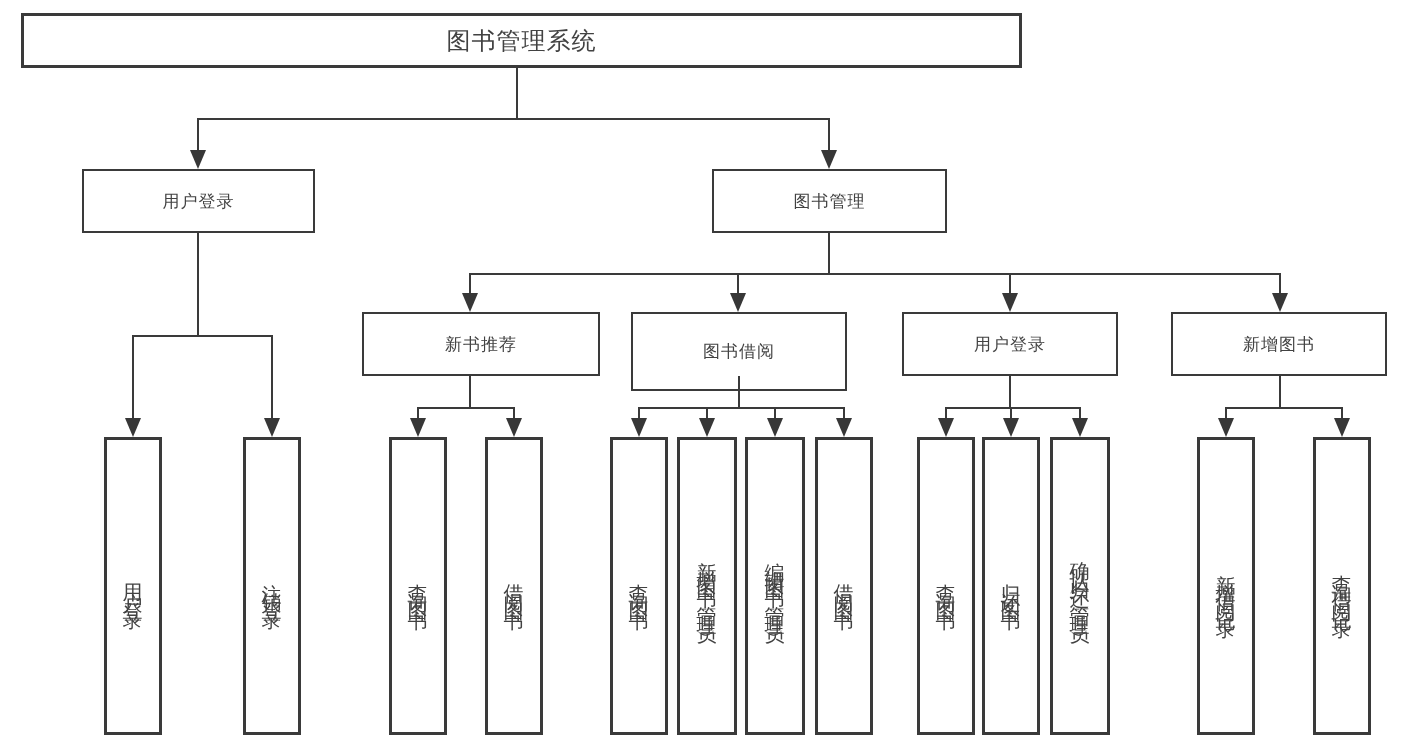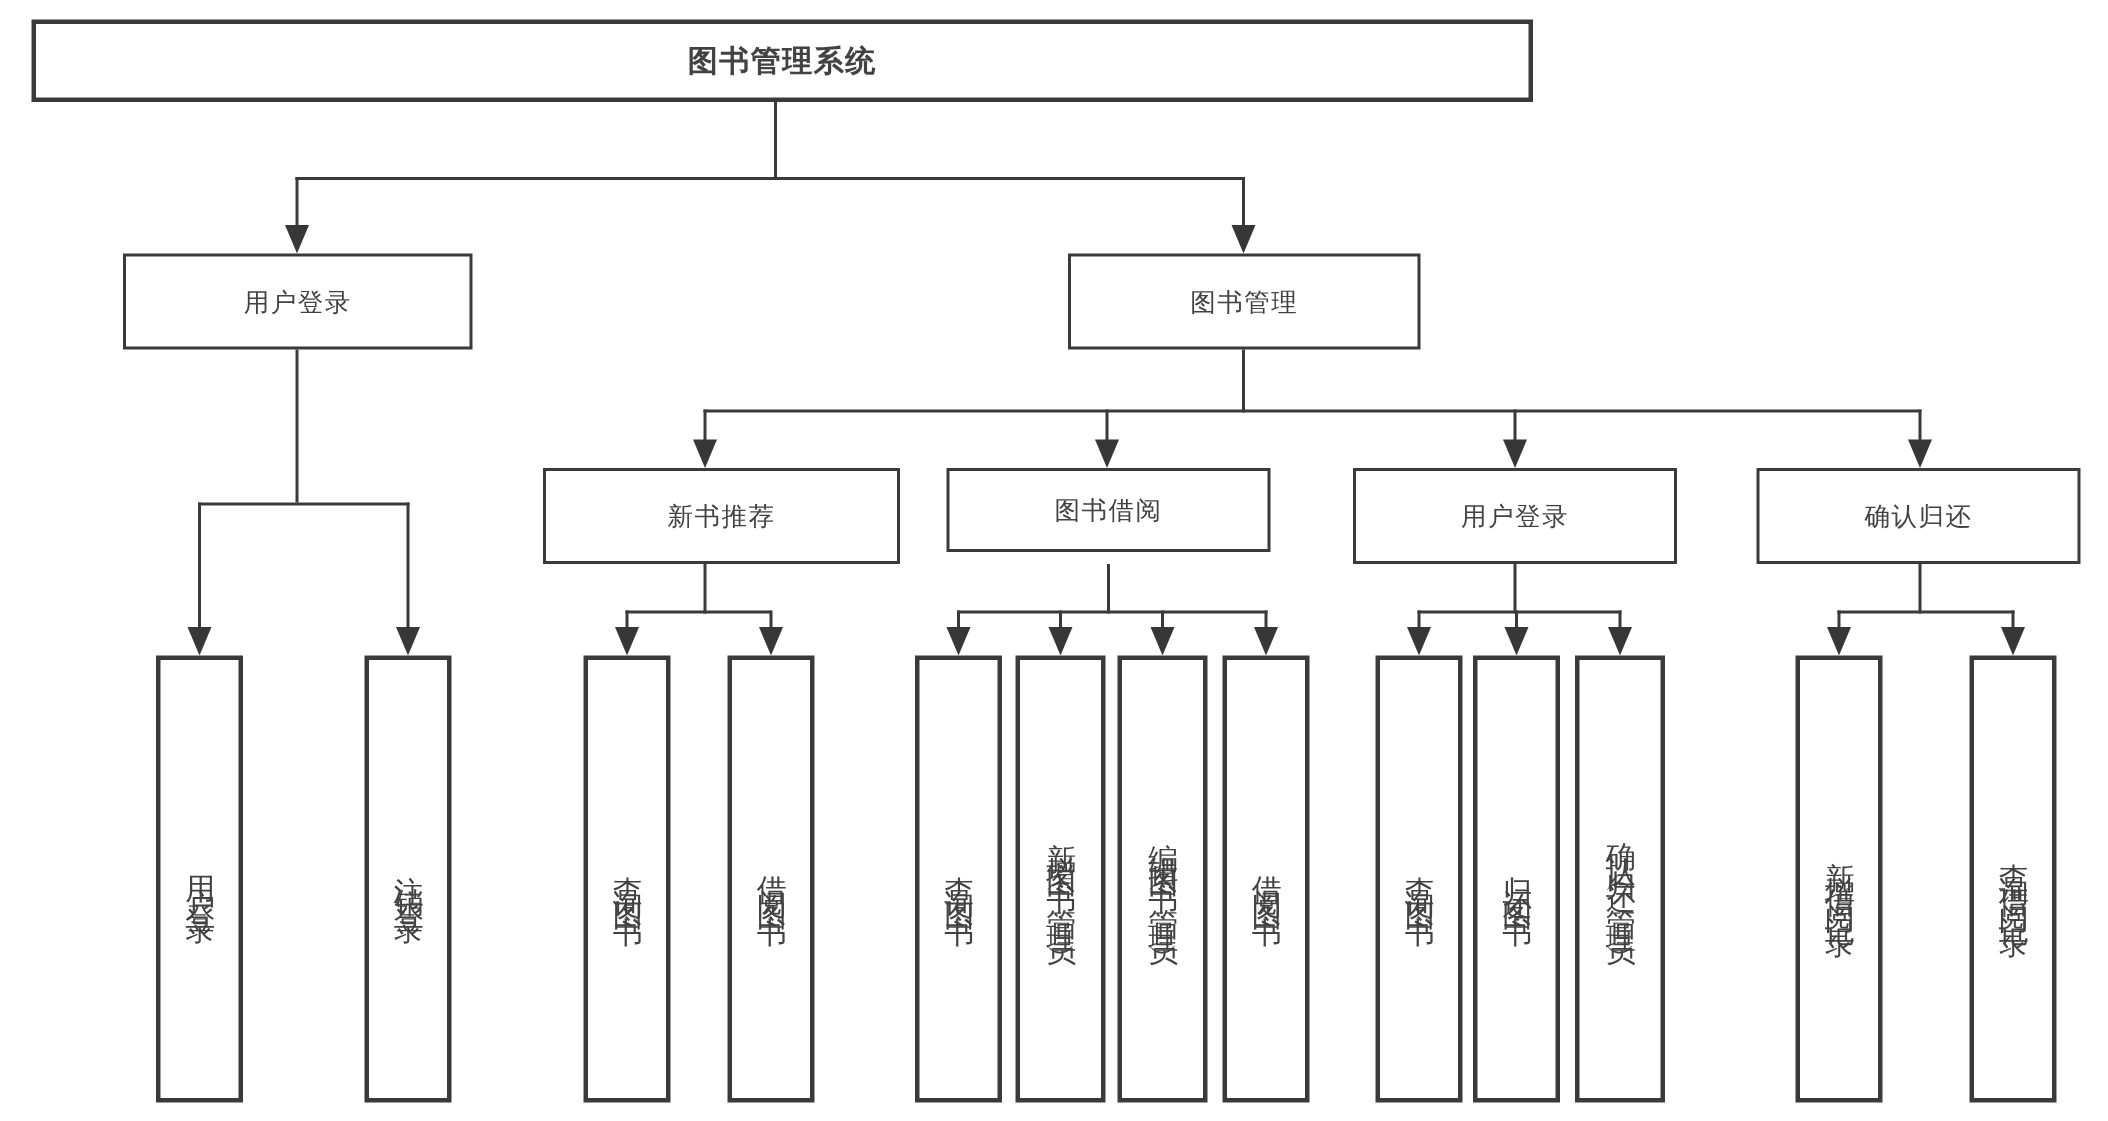--- a/index.html
+++ b/index.html
@@ -17,21 +17,21 @@
     background: #ffffff;
     border: 2px solid #3a3a3a;
     display: flex;
     align-items: center;
     justify-content: center;
     color: #424242;
     font-size: 17px;
     letter-spacing: 1px;
     text-align: center;
   }
-  .root { border-width: 3px; font-size: 20px; font-weight: bold; }
+  .root { border-width: 3px; font-size: 24px; }
   .leaf { border-width: 3px; }
   .leaf .vtext {
     writing-mode: vertical-rl;
     text-orientation: mixed;
     font-size: 20px;
     line-height: 1;
     letter-spacing: 9px;
     color: #424242;
   }
   .vl { position: absolute; width: 2px; background: #3a3a3a; }
@@ -90,28 +90,28 @@
   <div class="vl" style="left:737px;top:273px;height:22px"></div>
   <div class="ar" style="left:730px;top:293px"></div>
   <div class="vl" style="left:1009px;top:273px;height:22px"></div>
   <div class="ar" style="left:1002px;top:293px"></div>
   <div class="vl" style="left:1279px;top:273px;height:22px"></div>
   <div class="ar" style="left:1272px;top:293px"></div>
 
   <div class="node" style="left:362px;top:312px;width:238px;height:64px">
     <span>新书推荐</span>
   </div>
-  <div class="node" style="left:631px;top:312px;width:216px;height:56px">
+  <div class="node" style="left:631px;top:312px;width:216px;height:79px">
     <span>图书借阅</span>
   </div>
   <div class="node" style="left:902px;top:312px;width:216px;height:64px">
     <span>用户登录</span>
   </div>
   <div class="node" style="left:1171px;top:312px;width:216px;height:64px">
-    <span>确认归还</span>
+    <span>新增图书</span>
   </div>
 
   <div class="vl" style="left:469px;top:376px;height:33px"></div>
   <div class="hl" style="left:417px;top:407px;width:97px"></div>
   <div class="vl" style="left:417px;top:407px;height:13px"></div>
   <div class="ar" style="left:410px;top:418px"></div>
   <div class="vl" style="left:513px;top:407px;height:13px"></div>
   <div class="ar" style="left:506px;top:418px"></div>
 
   <div class="vl" style="left:738px;top:376px;height:33px"></div>

